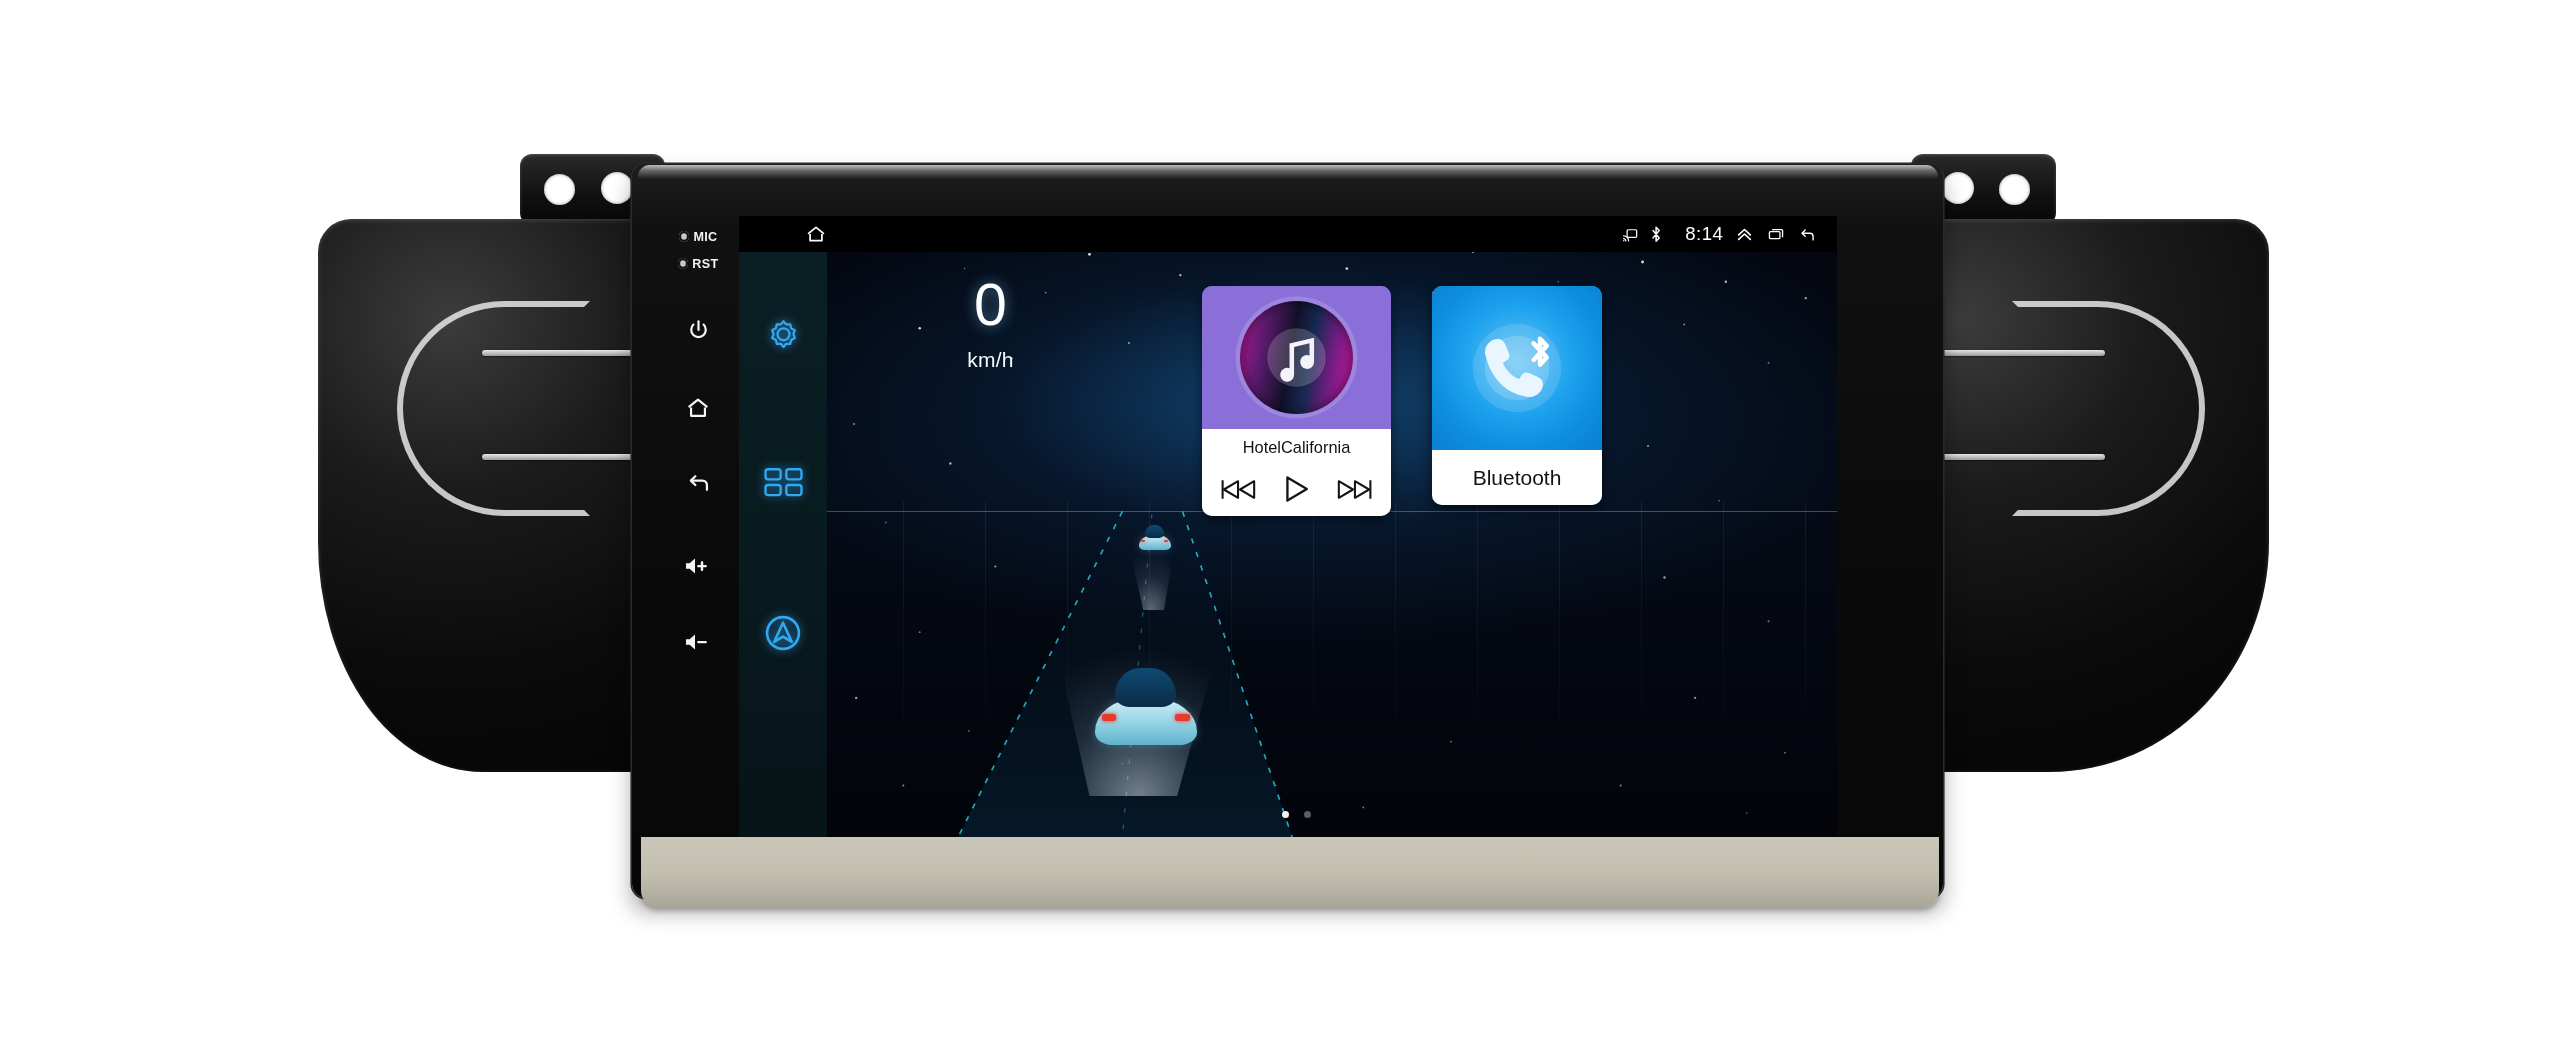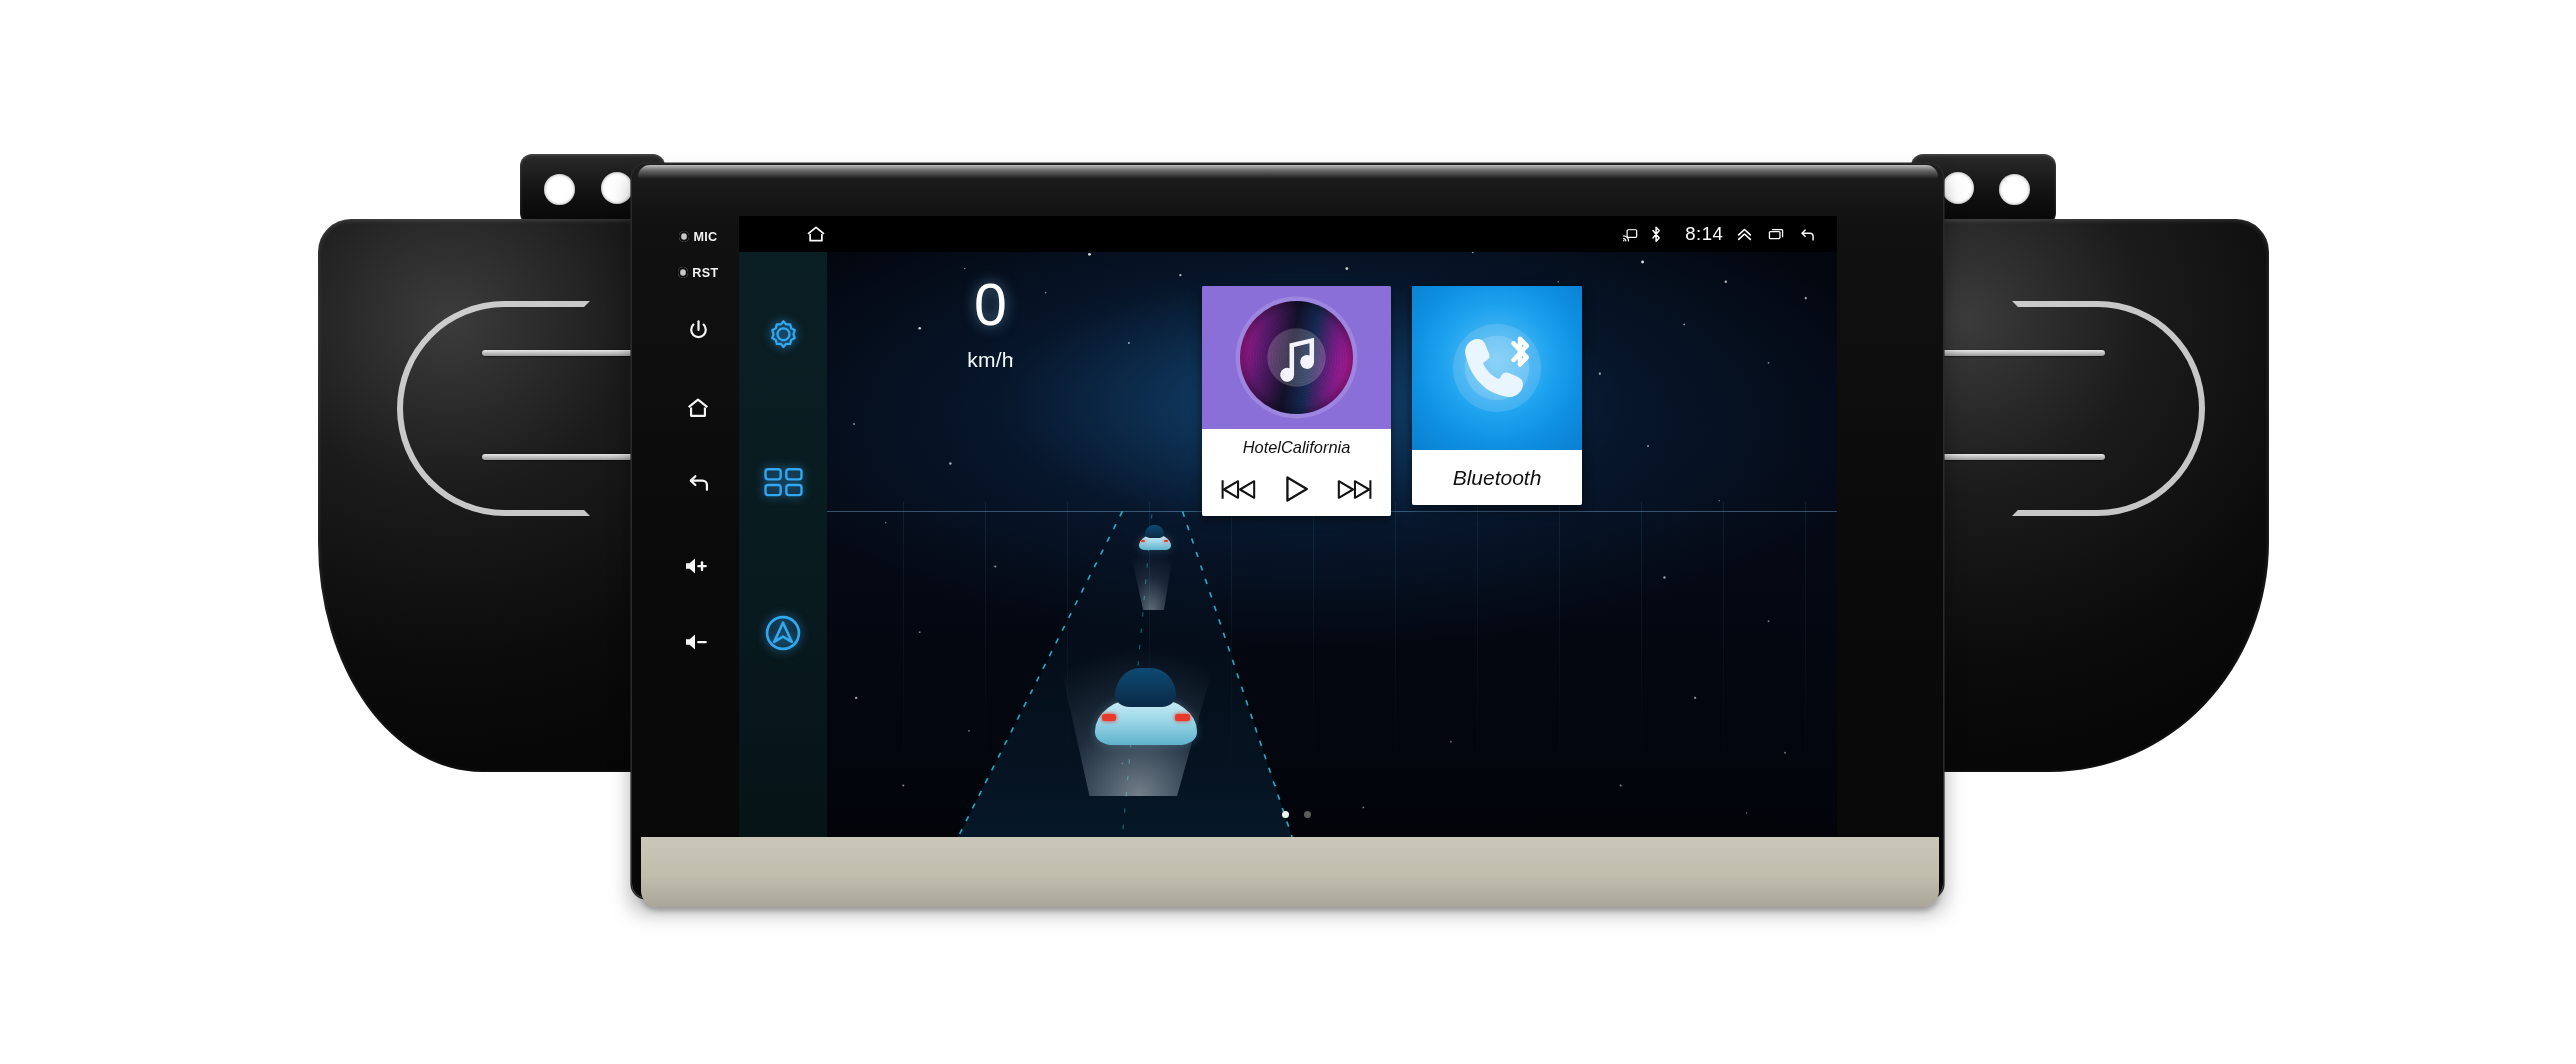--- a/index.html
+++ b/index.html
@@ -145,24 +145,24 @@
   #speed-widget{
     position:absolute;left:120px;top:60px;width:263px;height:186px;
     display:flex;flex-direction:column;align-items:center;justify-content:flex-start;
     color:#fff;pointer-events:none;
   }
   #speed-value{font-size:59px;line-height:1;font-weight:400;color:#fff;
     text-shadow:0 0 14.2px rgba(150,215,255,.55);}
   #speed-unit{font-size:21px;margin-top:13px;color:#f4fbff;letter-spacing:0.3px;}
 
   
-  .card{position:absolute;border-radius:2px;overflow:hidden;
-        box-shadow:0 3.3px 11px rgba(0,0,0,.55);font-style:italic;}
+  .card{position:absolute;border-radius:10px;overflow:hidden;
+        box-shadow:0 3.3px 11px rgba(0,0,0,.55);}
   #music-card{left:463px;top:70px;width:189px;height:230px;background:#8a6fd8;}
-  #bt-card{left:673px;top:70px;width:170px;height:219px;background:#15a0ee;}
+  #bt-card{left:693px;top:70px;width:170px;height:219px;background:#15a0ee;}
 
   .card-art{position:relative;width:100%;}
   #music-art{height:143px;background:#8a6fd8;display:flex;align-items:center;justify-content:center;}
   .disc{
     width:113px;height:113px;border-radius:50%;
     background:
       radial-gradient(circle at 50% 50%, rgba(255,255,255,.18) 0 36%, rgba(255,255,255,0) 37%),
       linear-gradient(100deg,#c2189b 0%,#5b1a6e 22%,#121028 45%,#14284f 60%,#7d1b86 80%,#d21aa0 100%);
     box-shadow:0 0 0 4.4px rgba(255,255,255,.16), inset 0 0 14.2px rgba(0,0,0,.55);
     display:flex;align-items:center;justify-content:center;position:relative;
@@ -229,21 +229,21 @@
   <div id="unit-top-gloss"></div>
   <div id="unit-bottom-plate"></div>
 
   <div id="hw-keys">
 
     <div class="hw-key" style="top:0px;">
       <span class="hole"></span>
       <span class="lbl">MIC</span>
     </div>
 
-    <div class="hw-key" style="top:36px;">
+    <div class="hw-key" style="top:27px;">
       <span class="hole"></span>
       <span class="lbl">RST</span>
     </div>
 
     <div class="hw-key" style="top:94px;">
       <svg class="ico" width="25" height="25" viewBox="0 0 24 24" fill="none" stroke="#f5f5f5" stroke-width="2.1" stroke-linecap="round">
         <path d="M12 3.2v8.2"></path>
         <path d="M7.1 6.3a7 7 0 1 0 9.8 0"></path>
       </svg>
     </div>

